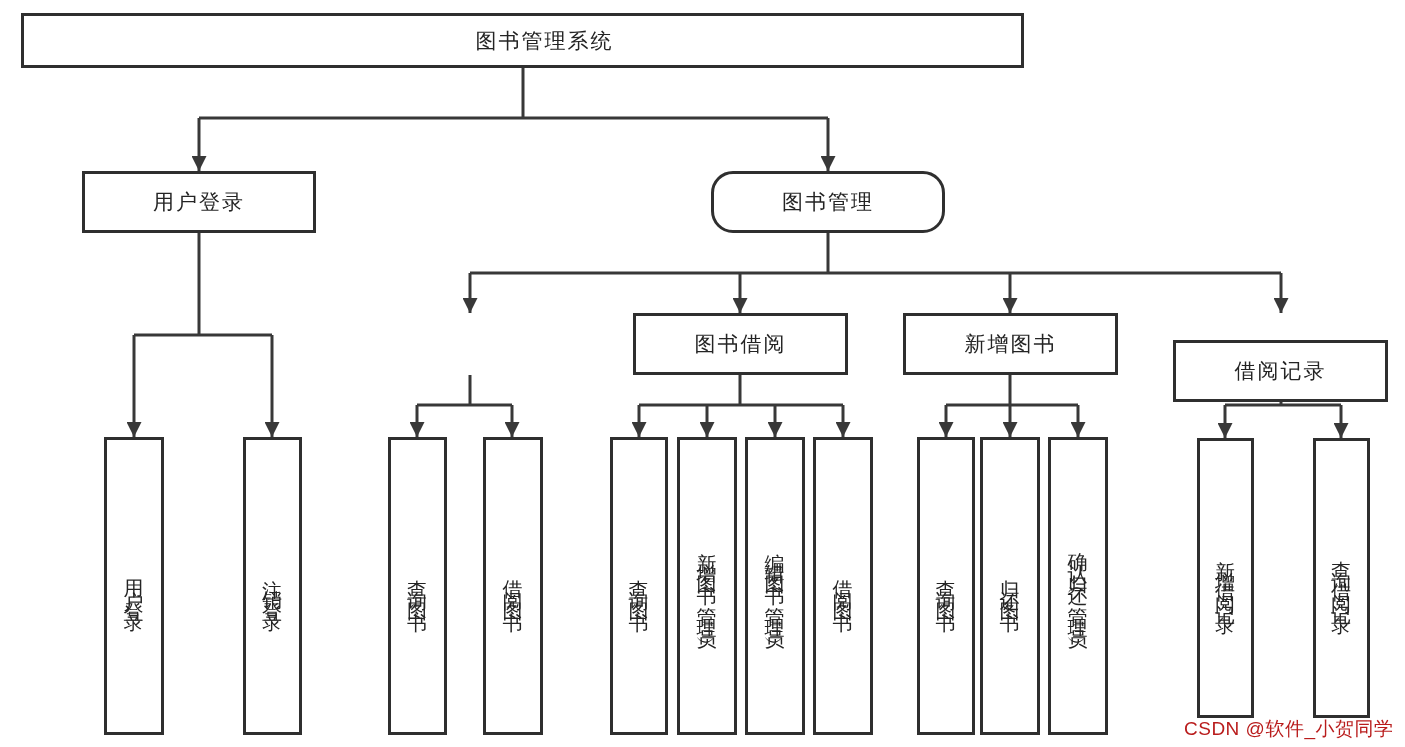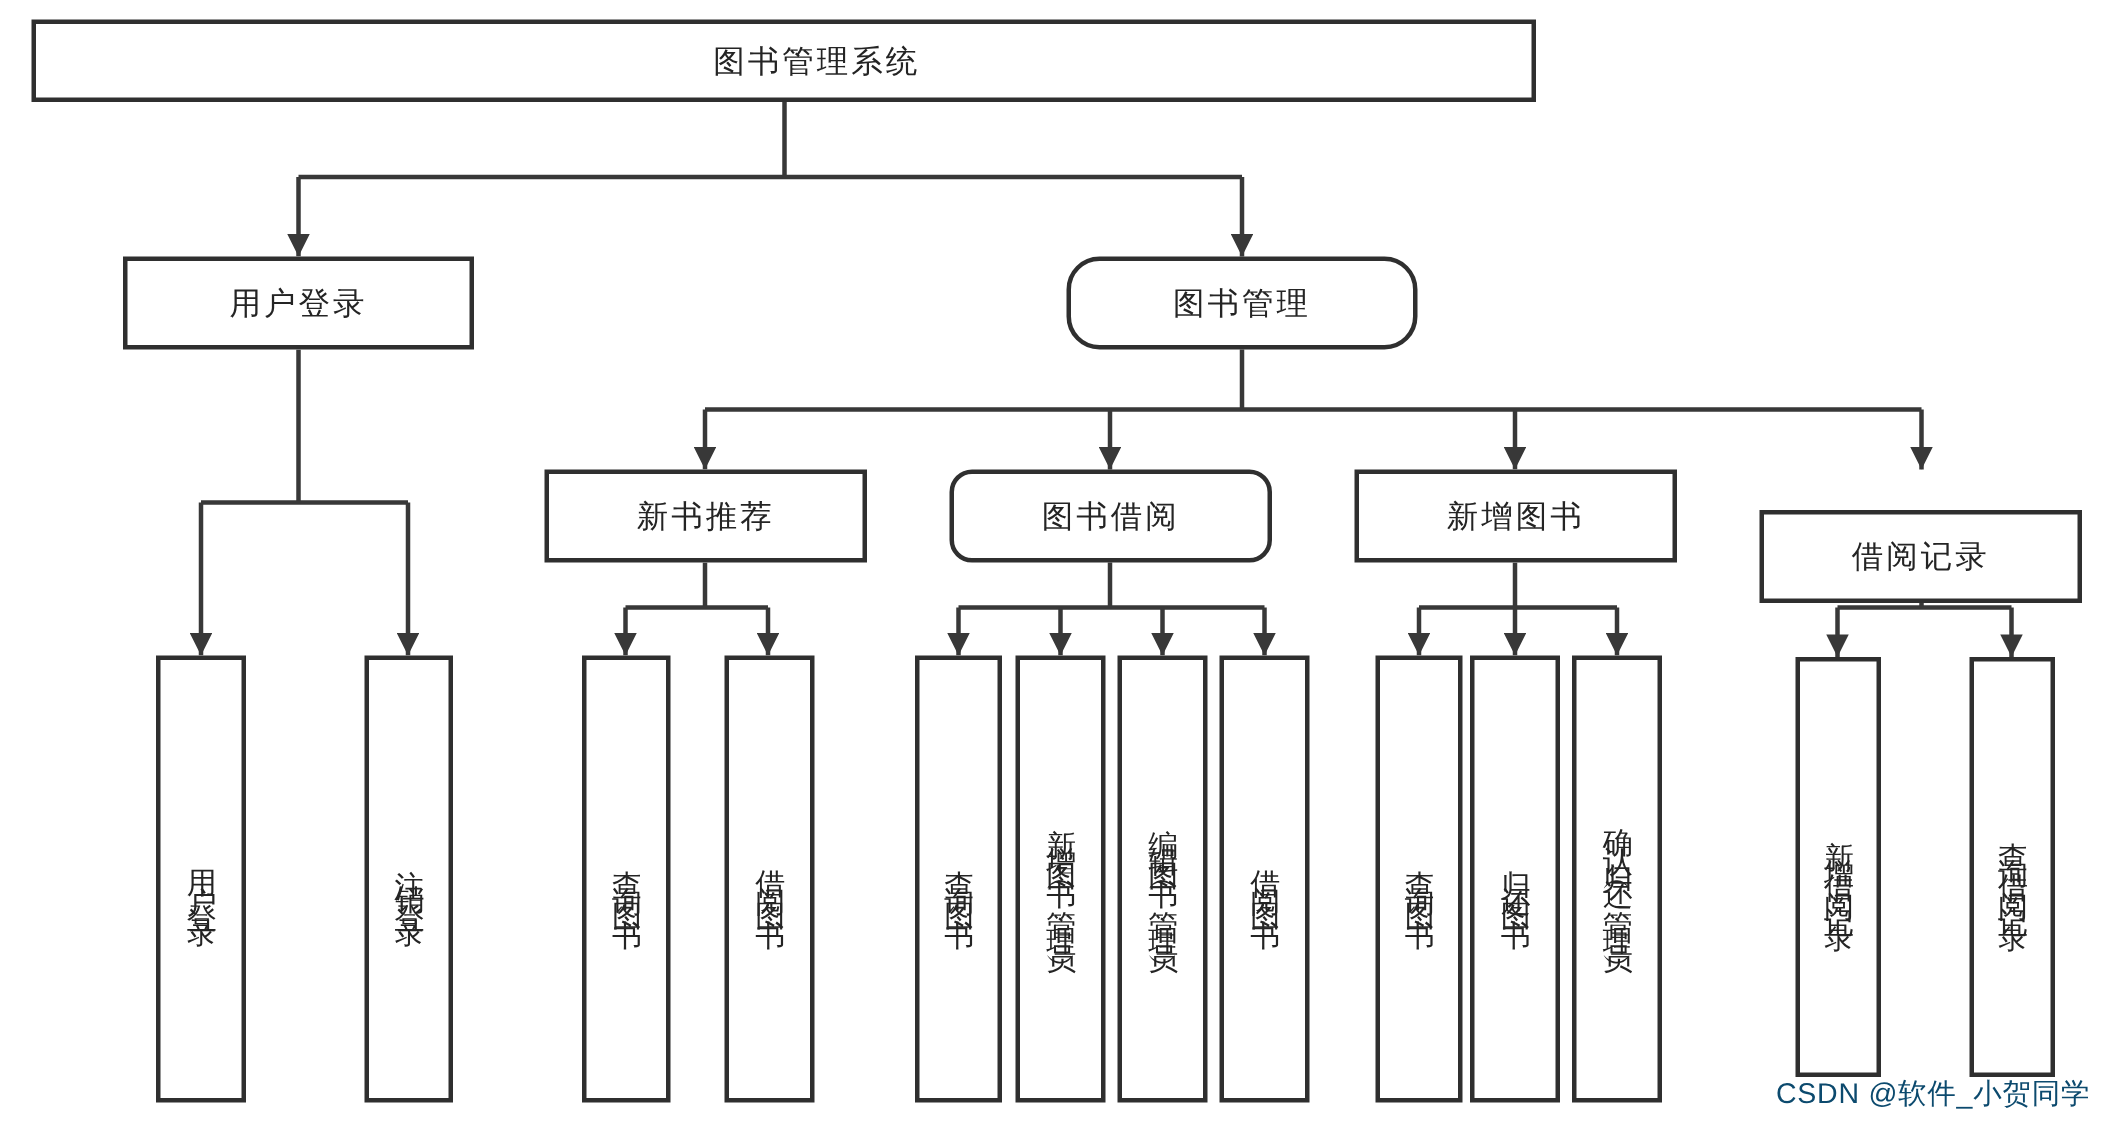--- a/index.html
+++ b/index.html
@@ -14,21 +14,21 @@
     border:3px solid #2f2f2f; display:flex; align-items:center; justify-content:center;
     color:#242424; text-align:center;
   }
   .node.h { font-size:21px; letter-spacing:2px; white-space:nowrap; }
   .node.v {
     font-size:20px; letter-spacing:11px;
     writing-mode:vertical-rl; text-orientation:mixed; line-height:1;
   }
   .watermark {
     position:absolute; left:1184px; top:716px;
-    font-size:19px; color:#0c4a6e; letter-spacing:0.5px; white-space:nowrap;
+    font-size:19px; color:#b91c1c; letter-spacing:0.5px; white-space:nowrap;
   }
 </style>
 </head>
 <body>
 
 <div class="canvas">
 
   <svg class="wires" width="1405" height="747" viewBox="0 0 1405 747" aria-hidden="true">
     <defs>
       <marker id="arrowhead" viewBox="0 0 10 10" refX="10" refY="5" markerWidth="6" markerHeight="5" orient="auto">
@@ -63,22 +63,21 @@
     <path class="wire" d="M1078 405 V437" marker-end="url(#arrowhead)"></path>
     <path class="wire" d="M1225 405 V438" marker-end="url(#arrowhead)"></path>
     <path class="wire" d="M1341 405 V438" marker-end="url(#arrowhead)"></path>
   </svg>
 
   <div class="node h" style="left:21px; top:13px; width:1003px; height:55px;padding-left:44px;">图书管理系统</div>
 
   <div class="node h" style="left:82px; top:171px; width:234px; height:62px;">用户登录</div>
   <div class="node h" style="left:711px; top:171px; width:234px; height:62px;border-radius:22px;">图书管理</div>
 
-  <div class="node h" style="left:363px; top:313px; width:215px; height:62px;">新书推荐</div>
-  <div class="node h" style="left:633px; top:313px; width:215px; height:62px;border-radius:15px;">图书借阅</div>
+  <div class="node h" style="left:633px; top:313px; width:215px; height:62px;">图书借阅</div>
   <div class="node h" style="left:903px; top:313px; width:215px; height:62px;">新增图书</div>
   <div class="node h" style="left:1173px; top:313px; width:215px; height:62px;margin-top:27px;">借阅记录</div>
 
   <div class="node v" style="left:104px; top:437px; width:60px; height:298px;">用户登录</div>
   <div class="node v" style="left:243px; top:437px; width:59px; height:298px;">注销登录</div>
 
   <div class="node v" style="left:388px; top:437px; width:59px; height:298px;">查询图书</div>
   <div class="node v" style="left:483px; top:437px; width:60px; height:298px;">借阅图书</div>
 
   <div class="node v" style="left:610px; top:437px; width:58px; height:298px;">查询图书</div>

